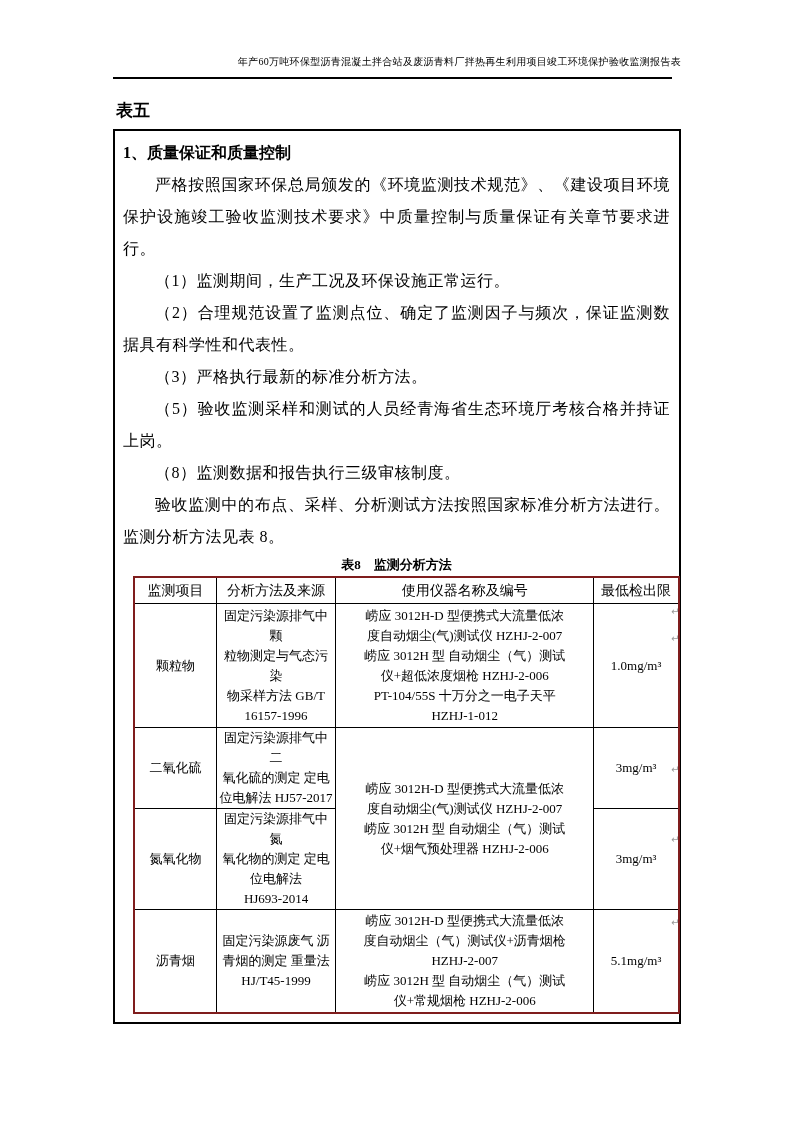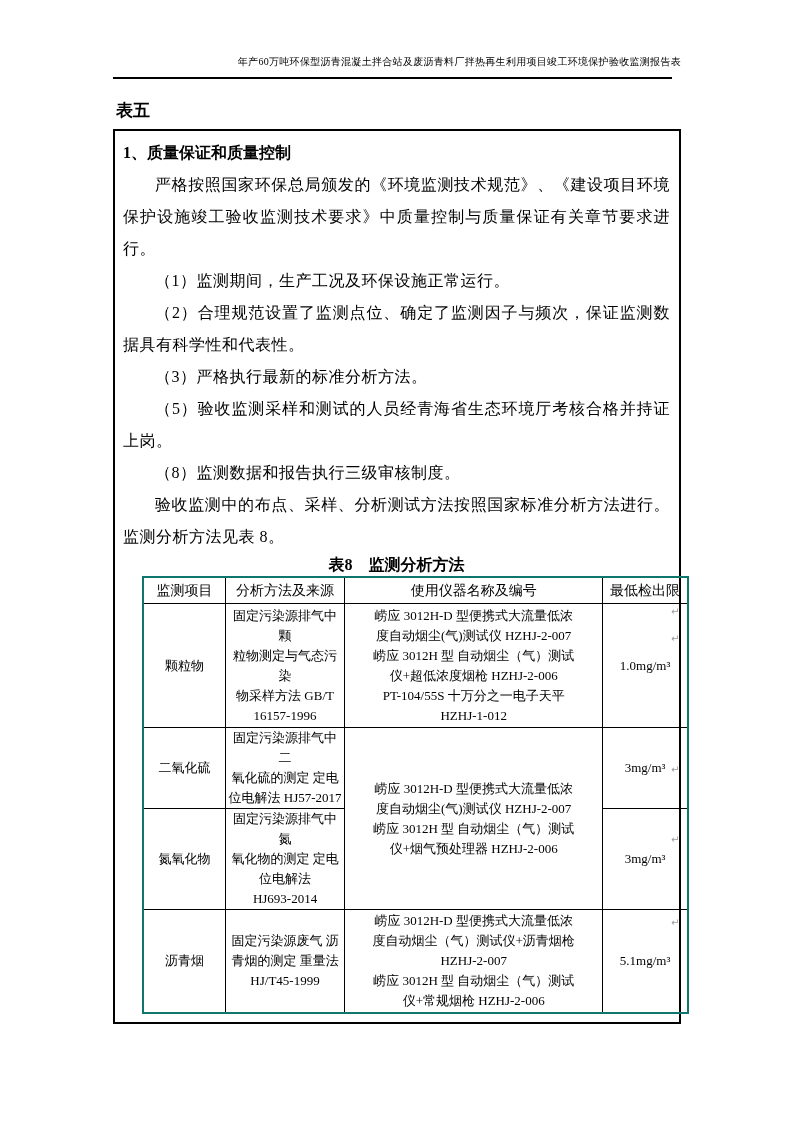--- a/index.html
+++ b/index.html
@@ -31,26 +31,26 @@
   }
   .sec-heading{
     margin:0;font-size:16px;font-weight:bold;line-height:32px;
   }
   .body-par{
     margin:0;font-size:16px;line-height:32px;
     text-align:justify;text-indent:2em;letter-spacing:.5px;
   }
   .tbl-caption{
     margin:0;height:23px;line-height:23px;
-    text-align:center;font-size:16px;font-weight:bold;
+    text-align:center;font-size:13px;font-weight:bold;
   }
   table.methods{
     border-collapse:collapse;table-layout:fixed;
-    width:547px;margin-left:19px;
-    border:2px solid #0f766e;
+    width:547px;margin-left:10px;
+    border:2px solid #7f1d1d;
   }
   table.methods th,table.methods td{
     border:1px solid #000;
     text-align:center;vertical-align:middle;
     font-size:13px;line-height:20px;font-weight:normal;
     padding:0 2px;overflow:hidden;
   }
   table.methods thead th{font-size:14px;height:25px;}
   .pre{white-space:pre-line;}
   .col-item{width:82px;}

